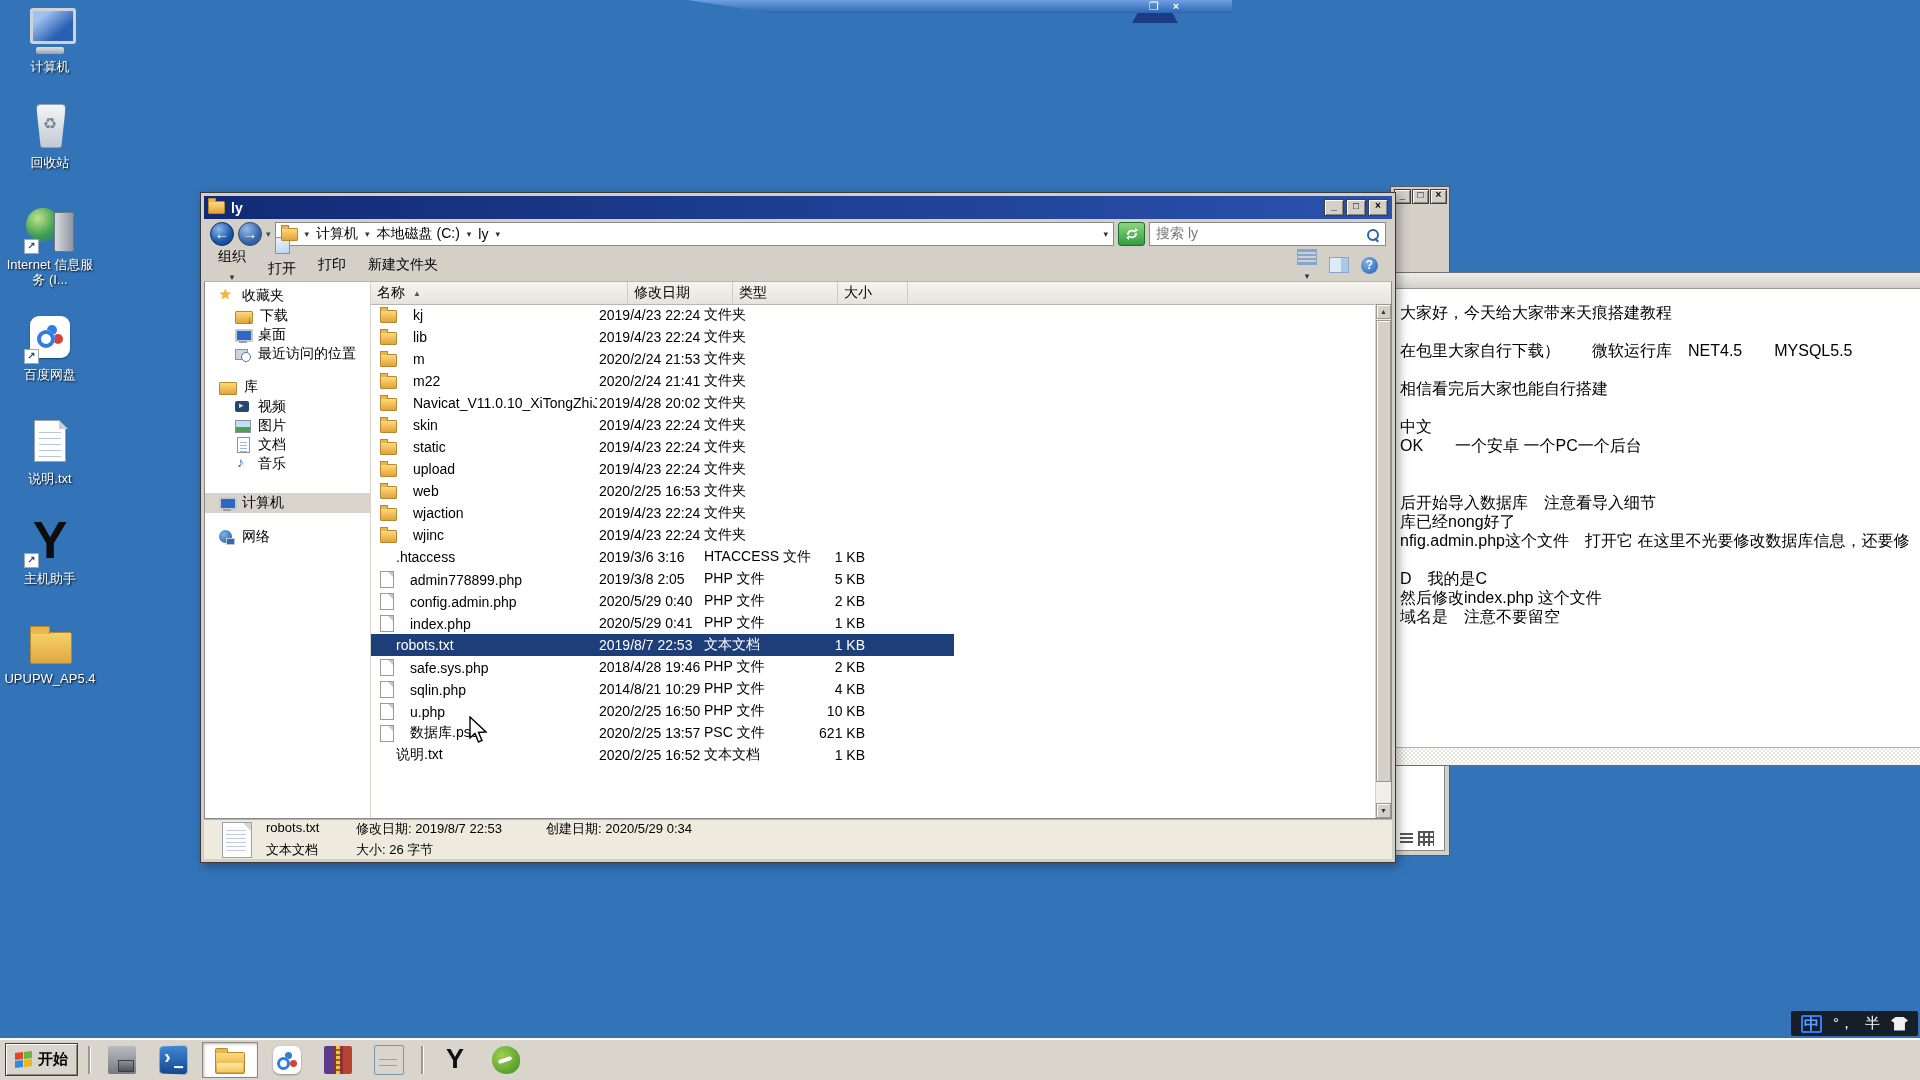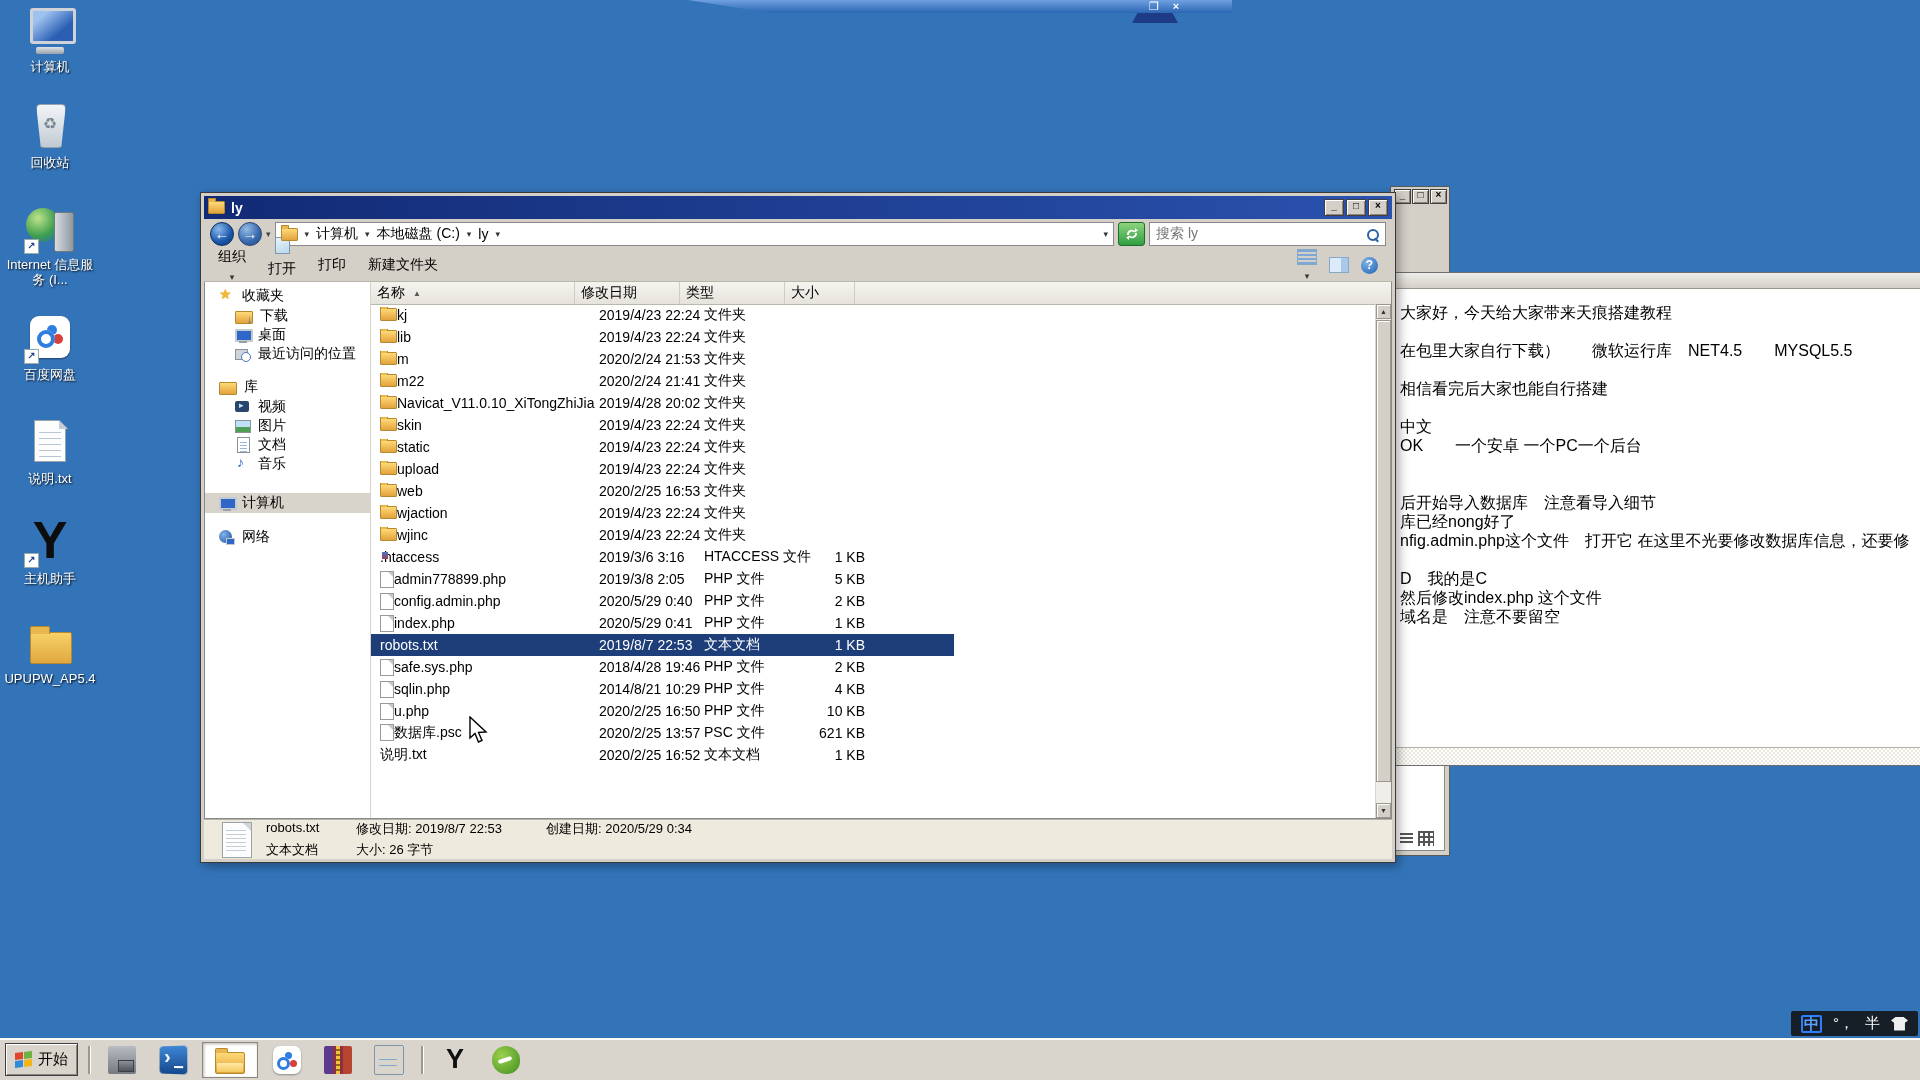--- a/index.html
+++ b/index.html
@@ -101,26 +101,26 @@
   .si-video::after{content:"\25B8";position:absolute;left:4px;top:1px;color:#cfe2f8;font-size:9px;}
   .si-picture::before{content:"";position:absolute;left:0;top:2px;width:14px;height:11px;background:linear-gradient(#bfe0f7 55%,#4e9f53 55%);border:1px solid #8a929b;}
   .si-document::before{content:"";position:absolute;left:2px;top:0;width:11px;height:14px;background:#fff;border:1px solid #8a929b;background-image:repeating-linear-gradient(#0000 0 2px,#9db6d8 2px 3px);background-size:7px 100%;background-position:2px 2px;background-repeat:no-repeat;}
   .si-music::before{content:"\266A";position:absolute;left:2px;top:-2px;font-size:14px;color:#2b62c5;}
   .si-network::before{content:"";position:absolute;left:0;top:1px;width:13px;height:13px;border-radius:50%;background:radial-gradient(circle at 35% 35%,#7fb3e8,#1d4f9c);}
   .si-network::after{content:"";position:absolute;right:0;bottom:0;width:7px;height:5px;background:#2e67c8;border:1px solid #c3c9d1;}
 
   .filearea{flex:1;position:relative;background:#fff;}
   .colhead{height:22px;display:flex;background:linear-gradient(#f6f4ef,#e6e3dc);border-bottom:1px solid #bab7af;font-size:14px;}
   .col{display:flex;align-items:center;padding:0 6px;border-right:1px solid #cfccc4;box-sizing:border-box;}
-  .col.c1{width:204px;}.col.c2{width:105px;}.col.c3{width:105px;}.col.c4{width:70px;}.col.cf{flex:1;border-right:none;}
+  .col.c1{width:257px;}.col.c2{width:105px;}.col.c3{width:105px;}.col.c4{width:70px;}.col.cf{flex:1;border-right:none;}
   .sort-caret{font-size:8px;color:#555;margin-left:8px;}
   .rows{position:absolute;left:0;right:16px;top:22px;bottom:0;overflow:hidden;font-size:14px;}
   .row{height:22px;display:flex;align-items:center;width:583px;}
   .row.sel{background:var(--c-selection,#1e3e7a);color:#fff;}
-  .c-name{width:226px;display:flex;align-items:flex-start;gap:0;padding-left:9px;box-sizing:border-box;white-space:nowrap;overflow:hidden;}
+  .c-name{width:226px;display:flex;align-items:flex-end;gap:16px;padding-left:9px;box-sizing:border-box;white-space:nowrap;overflow:hidden;}
   .c-date{width:105px;box-sizing:border-box;padding-left:2px;}
   .c-type{width:105px;box-sizing:border-box;padding-left:2px;white-space:nowrap;}
   .c-size{width:64px;text-align:right;padding-right:6px;box-sizing:border-box;}
   .fi{position:relative;flex:0 0 auto;}
   .fi-folder{width:15px;height:11px;background:linear-gradient(#ffd978,#e2a33c);border:1px solid #b6892f;border-radius:1px;margin-top:1px;}
   .fi-folder::before{content:"";position:absolute;top:-4px;left:-1px;width:6px;height:3px;background:#e8b84e;border:1px solid #b6892f;border-bottom:none;}
   .fi-page{width:12px;height:15px;background:#fff;border:1px solid #9a9a9a;}
   .fi-page::before{content:"";position:absolute;top:0;right:0;border-style:solid;border-width:0 5px 5px 0;border-color:#0000 #c8c8c8 #0000 #0000;}
   .fi-txt{background-image:repeating-linear-gradient(#0000 0 2px,#9db6d8 2px 3px);background-size:8px 10px;background-position:2px 3px;background-repeat:no-repeat;}
   .fi-hta::after{content:"";position:absolute;left:2px;top:3px;width:6px;height:7px;background:linear-gradient(#4a77c8,#a33b52);}
@@ -136,21 +136,21 @@
   .dp-icon{width:28px;height:34px;background:#fdfdfd;border:1px solid #9aa2aa;position:relative;flex:0 0 auto;
     background-image:repeating-linear-gradient(#0000 0 3px,#c3cedb 3px 4px);background-size:20px 26px;background-position:3px 4px;background-repeat:no-repeat;}
   .dp-icon::before{content:"";position:absolute;top:0;right:0;border-style:solid;border-width:0 8px 8px 0;border-color:#0000 #d0d5da #0000 #0000;}
   .dp-text{display:flex;flex-direction:column;gap:3px;}
   .dp-r{display:flex;}
   .dp-r .w1{width:90px;}
   .dp-r .w2{width:190px;}
 
   
   #taskbar{position:absolute;left:0;right:0;bottom:0;height:42px;background:var(--c-taskbar,#d9d5cc);border-top:1px solid #f8f6f1;box-shadow:inset 0 1px 0 #fff;display:flex;align-items:center;padding:0 5px;gap:7px;z-index:10;box-sizing:border-box;}
-  .start{height:33px;padding:8px 9px;display:flex;align-items:center;gap:6px;font-weight:normal;font-size:15px;border:1px solid #404040;box-shadow:inset 1px 1px 0 #fff,inset -1px -1px 0 #8a8781;background:#d9d5cc;box-sizing:border-box;}
+  .start{height:33px;padding:8px 9px;display:flex;align-items:center;gap:6px;font-weight:bold;font-size:15px;border:1px solid #404040;box-shadow:inset 1px 1px 0 #fff,inset -1px -1px 0 #8a8781;background:#d9d5cc;box-sizing:border-box;}
   .flag{width:17px;height:15px;display:grid;grid-template-columns:1fr 1fr;grid-template-rows:1fr 1fr;gap:1px;transform:skewY(-6deg);}
   .flag span:nth-child(1){background:#e1442f;}.flag span:nth-child(2){background:#6db33f;}
   .flag span:nth-child(3){background:#2e8bd8;}.flag span:nth-child(4){background:#f1b514;}
   .tb-sep{width:2px;height:28px;background:#9b988f;box-shadow:1px 0 0 #fff;margin:0 3px;}
   .tb-btn{width:44px;height:36px;display:flex;align-items:center;justify-content:center;box-sizing:border-box;}
   .tb-btn.active{width:56px;background:#fff;border:1px solid #8a8781;box-shadow:inset 1px 1px 3px #b9b6ae;}
   .tbi{width:28px;height:28px;position:relative;}
   .tbi-server-manager{background:linear-gradient(#b9bdc2,#74797f);border-radius:2px;}
   .tbi-server-manager::after{content:"";position:absolute;right:2px;bottom:2px;width:14px;height:10px;background:linear-gradient(#8c9197,#4f545a);border:1px solid #3c4046;}
   .tbi-powershell{background:linear-gradient(#3f87d4,#14488e);border-radius:4px;transform:perspective(60px) rotateY(-8deg);}

